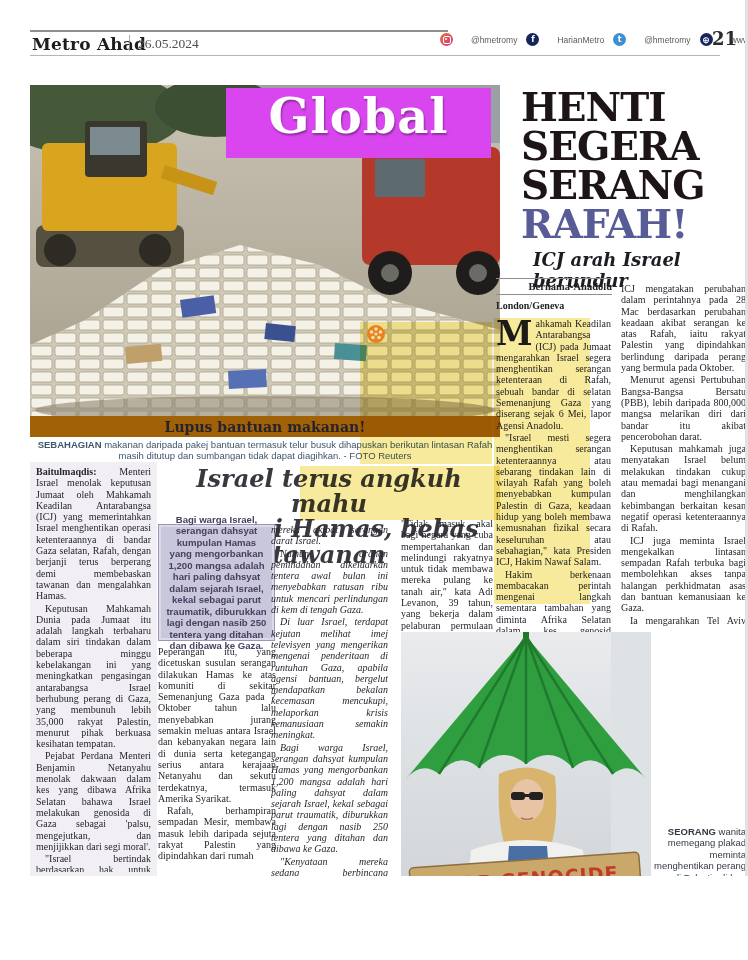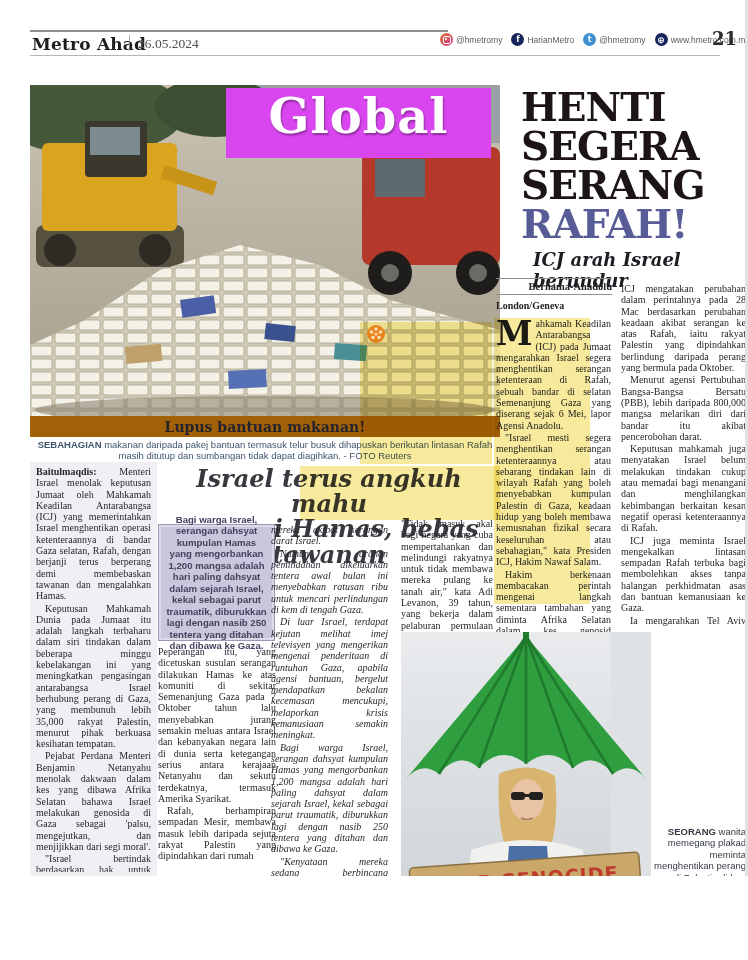--- a/index.html
+++ b/index.html
@@ -7,21 +7,21 @@
         font-family:"Liberation Serif",serif;color:#26262e;padding-left:16px;}
   
   .masthead-rule{position:absolute;left:30px;top:30px;width:418px;height:2px;background:#8f8f8f;}
   .header-bottom-rule{position:absolute;left:30px;top:55px;width:690px;height:1px;background:#b5b5b5;}
   .masthead{position:absolute;left:32px;top:34px;font-family:"DejaVu Serif",serif;
             font-weight:bold;font-size:17px;color:#1d1d1f;letter-spacing:.2px;}
   .mast-divider{position:absolute;left:128px;top:33px;font-size:16px;color:#9a9a9a;}
   .mast-date{position:absolute;left:138px;top:36px;font-size:13.5px;color:#4f4f52;}
   .socials{position:absolute;left:440px;top:33px;width:264px;display:flex;align-items:center;gap:9px;
            font-family:"Liberation Sans",sans-serif;}
-  .social{display:flex;align-items:center;gap:3px;}
+  .social{display:flex;align-items:center;gap:18px;}
   .soc-ic{width:13px;height:13px;border-radius:50%;display:flex;align-items:center;justify-content:center;
           color:#fff;font-size:8px;font-weight:bold;flex:0 0 auto;font-family:"DejaVu Sans",sans-serif;}
   .ig{background:linear-gradient(135deg,#e2722f,#d6368f);}
   .fb{background:#16265c;}
   .tw{background:#3d8fd1;}
   .gl{background:#16265c;font-size:9px;}
   .ig-box{width:6px;height:6px;border:1px solid #fff;border-radius:2px;position:relative;}
   .ig-box:after{content:"";position:absolute;left:1.5px;top:1.5px;width:2px;height:2px;background:#fff;border-radius:50%;}
   .soc-label{font-size:8.5px;color:#5a5a5e;}
   .page-num{position:absolute;left:712px;top:28px;font-family:"DejaVu Serif",serif;font-weight:bold;

